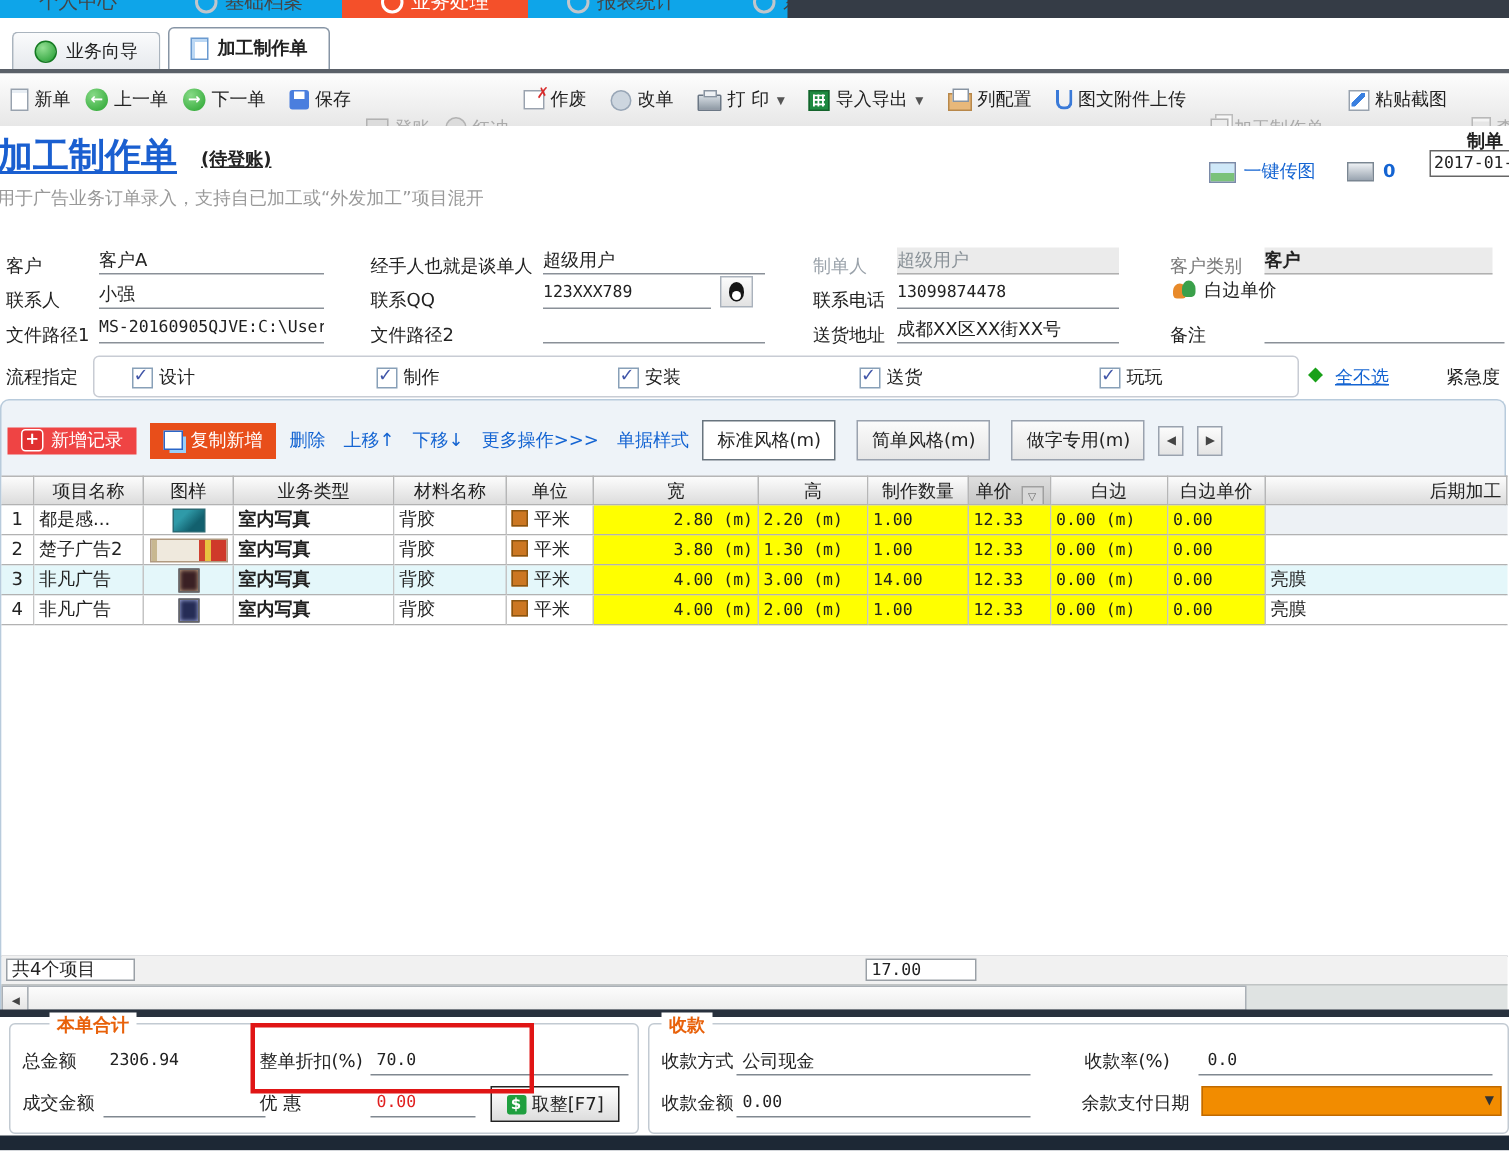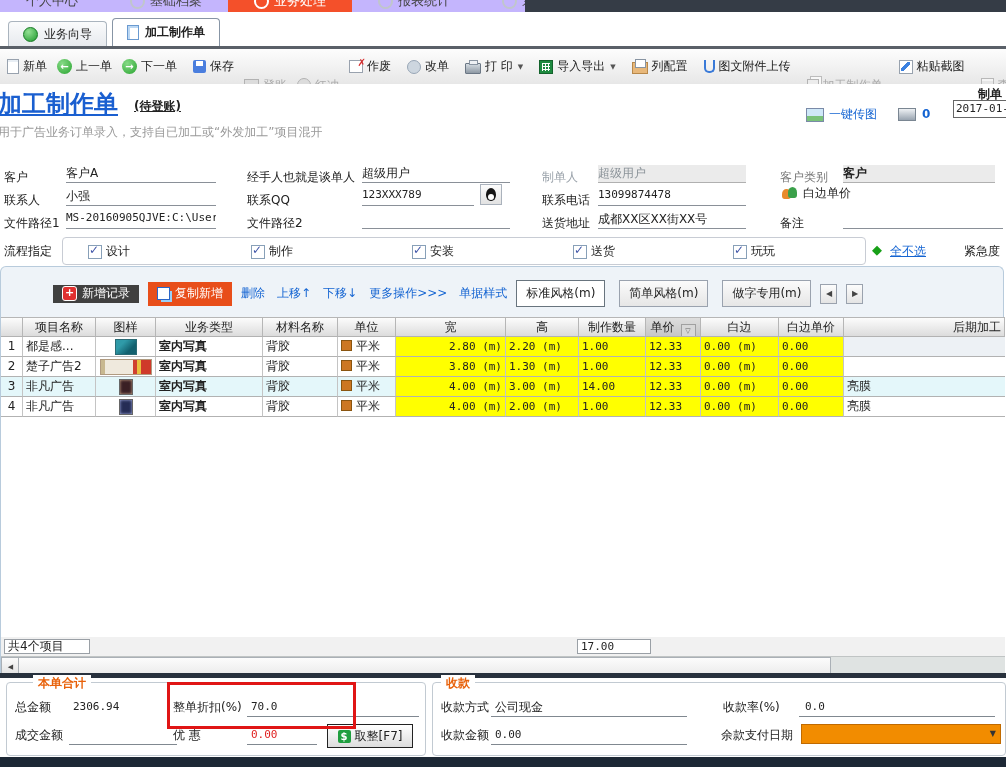--- a/index.html
+++ b/index.html
@@ -1,21 +1,21 @@
 <!DOCTYPE html>
 <html><head>
 <meta charset="utf-8">
 <style>
   html,body{margin:0;padding:0;background:#dfe3e8;}
   #app{position:relative;width:1006px;height:767px;background:#fff;overflow:hidden;
        font-family:"DejaVu Sans","Liberation Sans",sans-serif;font-size:12px;color:#222;}
   .icon{display:inline-block;vertical-align:middle;}
 
   
-  .topnav{position:absolute;left:0;top:0;width:1006px;height:12px;overflow:hidden;background:#c4b5fd;border-bottom:1px solid #c6d2dc;}
+  .topnav{position:absolute;left:0;top:0;width:1006px;height:12px;overflow:hidden;background:#0ea5e9;border-bottom:1px solid #c6d2dc;}
   .topnav-inner{position:absolute;left:0;top:-11px;height:24px;display:flex;align-items:center;}
   .navtab{height:24px;display:flex;align-items:center;gap:5px;padding:0 26px;font-size:13px;color:#444;white-space:nowrap;}
   .navtab.active{background:#f4502a;color:#fff;}
   .navtab .tabdot{width:11px;height:11px;border-radius:50%;border:2px solid #c0c6cc;}
   .navtab.active .tabdot{border-color:#fff;}
   .nav-corner{position:absolute;right:0;top:0;width:481px;height:12px;background:#353c46;}
 
   
   .doctabs{position:absolute;left:0;top:12px;width:1006px;height:34px;background:#fff;}
   .doctab{position:absolute;bottom:0;height:24px;display:flex;align-items:center;gap:6px;padding:0 14px;
@@ -94,21 +94,21 @@
   .cbitem{position:absolute;top:5px;display:flex;align-items:center;gap:4px;}
   .cbx{width:12px;height:12px;border:1px solid #88a0b8;background:#fff;position:relative;}
   .cbx::after{content:"✓";position:absolute;left:0px;top:-3px;font-size:12px;font-weight:bold;color:#4055a8;}
   .diamond{position:absolute;left:872px;top:6px;color:#18a018;font-size:13px;}
   .deselect{position:absolute;left:890px;top:7px;color:#1464d2;text-decoration:underline;cursor:pointer;}
   .urgency{position:absolute;left:964px;top:7px;white-space:nowrap;}
 
   
   .panel{position:absolute;left:0px;top:266px;width:1004px;height:409px;background:#eef3f8;border:1px solid #b8cbdc;border-bottom:none;border-radius:6px 6px 0 0;box-sizing:border-box;}
   .actions{position:absolute;left:4px;top:14px;height:25px;display:flex;align-items:center;gap:9px;white-space:nowrap;}
-  .btn-add{display:inline-flex;align-items:center;gap:5px;height:18px;padding:0 9px;background:#404040;color:#fff;cursor:pointer;margin-left:48px;}
+  .btn-add{display:inline-flex;align-items:center;gap:5px;height:18px;padding:0 9px;background:#ef4444;color:#fff;cursor:pointer;}
   .btn-copyadd{display:inline-flex;align-items:center;gap:5px;height:24px;padding:0 9px;background:#e84e1a;color:#fff;cursor:pointer;}
   .ic-plusred{width:13px;height:13px;background:#e03030;border:1px solid #fff;border-radius:3px;color:#fff;font-weight:bold;font-size:11px;line-height:12px;text-align:center;}
   .ic-plusred::after{content:"+";}
   .ic-copyadd{width:11px;height:11px;background:#fff;border:1px solid #2a66c8;box-shadow:3px 3px 0 -1px #9ad0f8;}
   .blink{color:#1464d2;cursor:pointer;}
   .styletab{border:1px solid #9aa2ae;background:linear-gradient(#fbfbfb,#e6e6e6);padding:4px 9px;cursor:pointer;}
   .styletab.active{background:#fff;border-color:#68747e;}
   .navarrow{width:15px;height:18px;border:1px solid #9aa2ae;background:linear-gradient(#fcfcfc,#e4e4e4);
             font-size:8px;color:#444;display:inline-flex;align-items:center;justify-content:center;cursor:pointer;}
 

